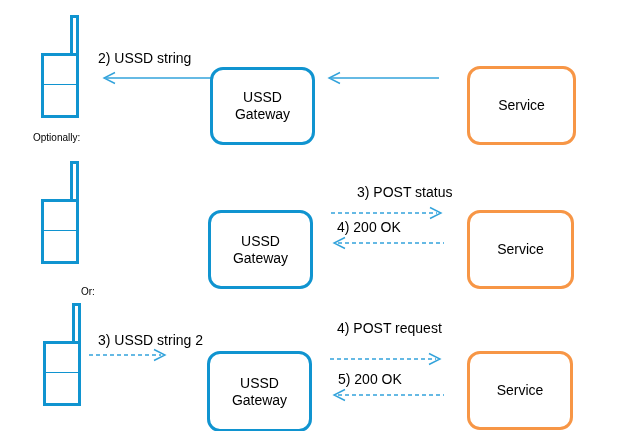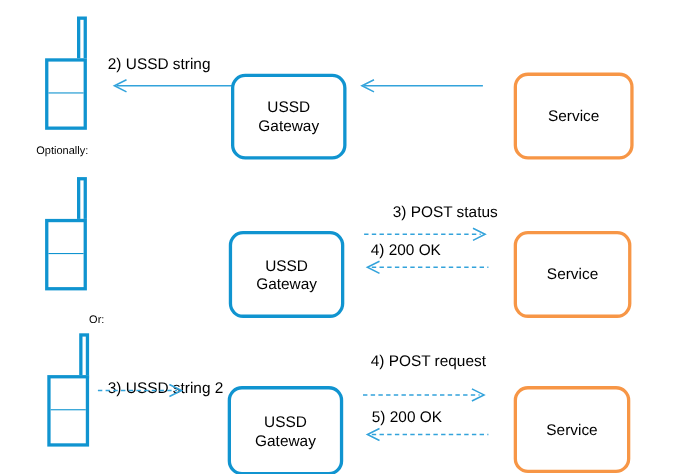--- a/index.html
+++ b/index.html
@@ -168,21 +168,21 @@
 
   <div class="section-lbl" style="left:33px; top:283px;margin-left:48px;">Or:</div>
 
   <div class="phone p3">
     <div class="antenna"></div>
     <div class="pbody">
       <div class="pdivider"></div>
     </div>
   </div>
 
-  <div class="lbl" style="left:98px; top:332px;margin-top:12px;">3) USSD string 2</div>
+  <div class="lbl" style="left:98px; top:332px;">3) USSD string 2</div>
   <div class="arrow a-r3-phone">
     <svg width="80" height="14" viewBox="0 0 80 14">
       <path class="ln dash" d="M1 7 H 73"></path>
       <path class="hd" d="M66 1.5 L77 7 L66 12.5"></path>
     </svg>
   </div>
 
   <div class="node gateway gw3">
     <div>USSD</div>
     <div>Gateway</div>

